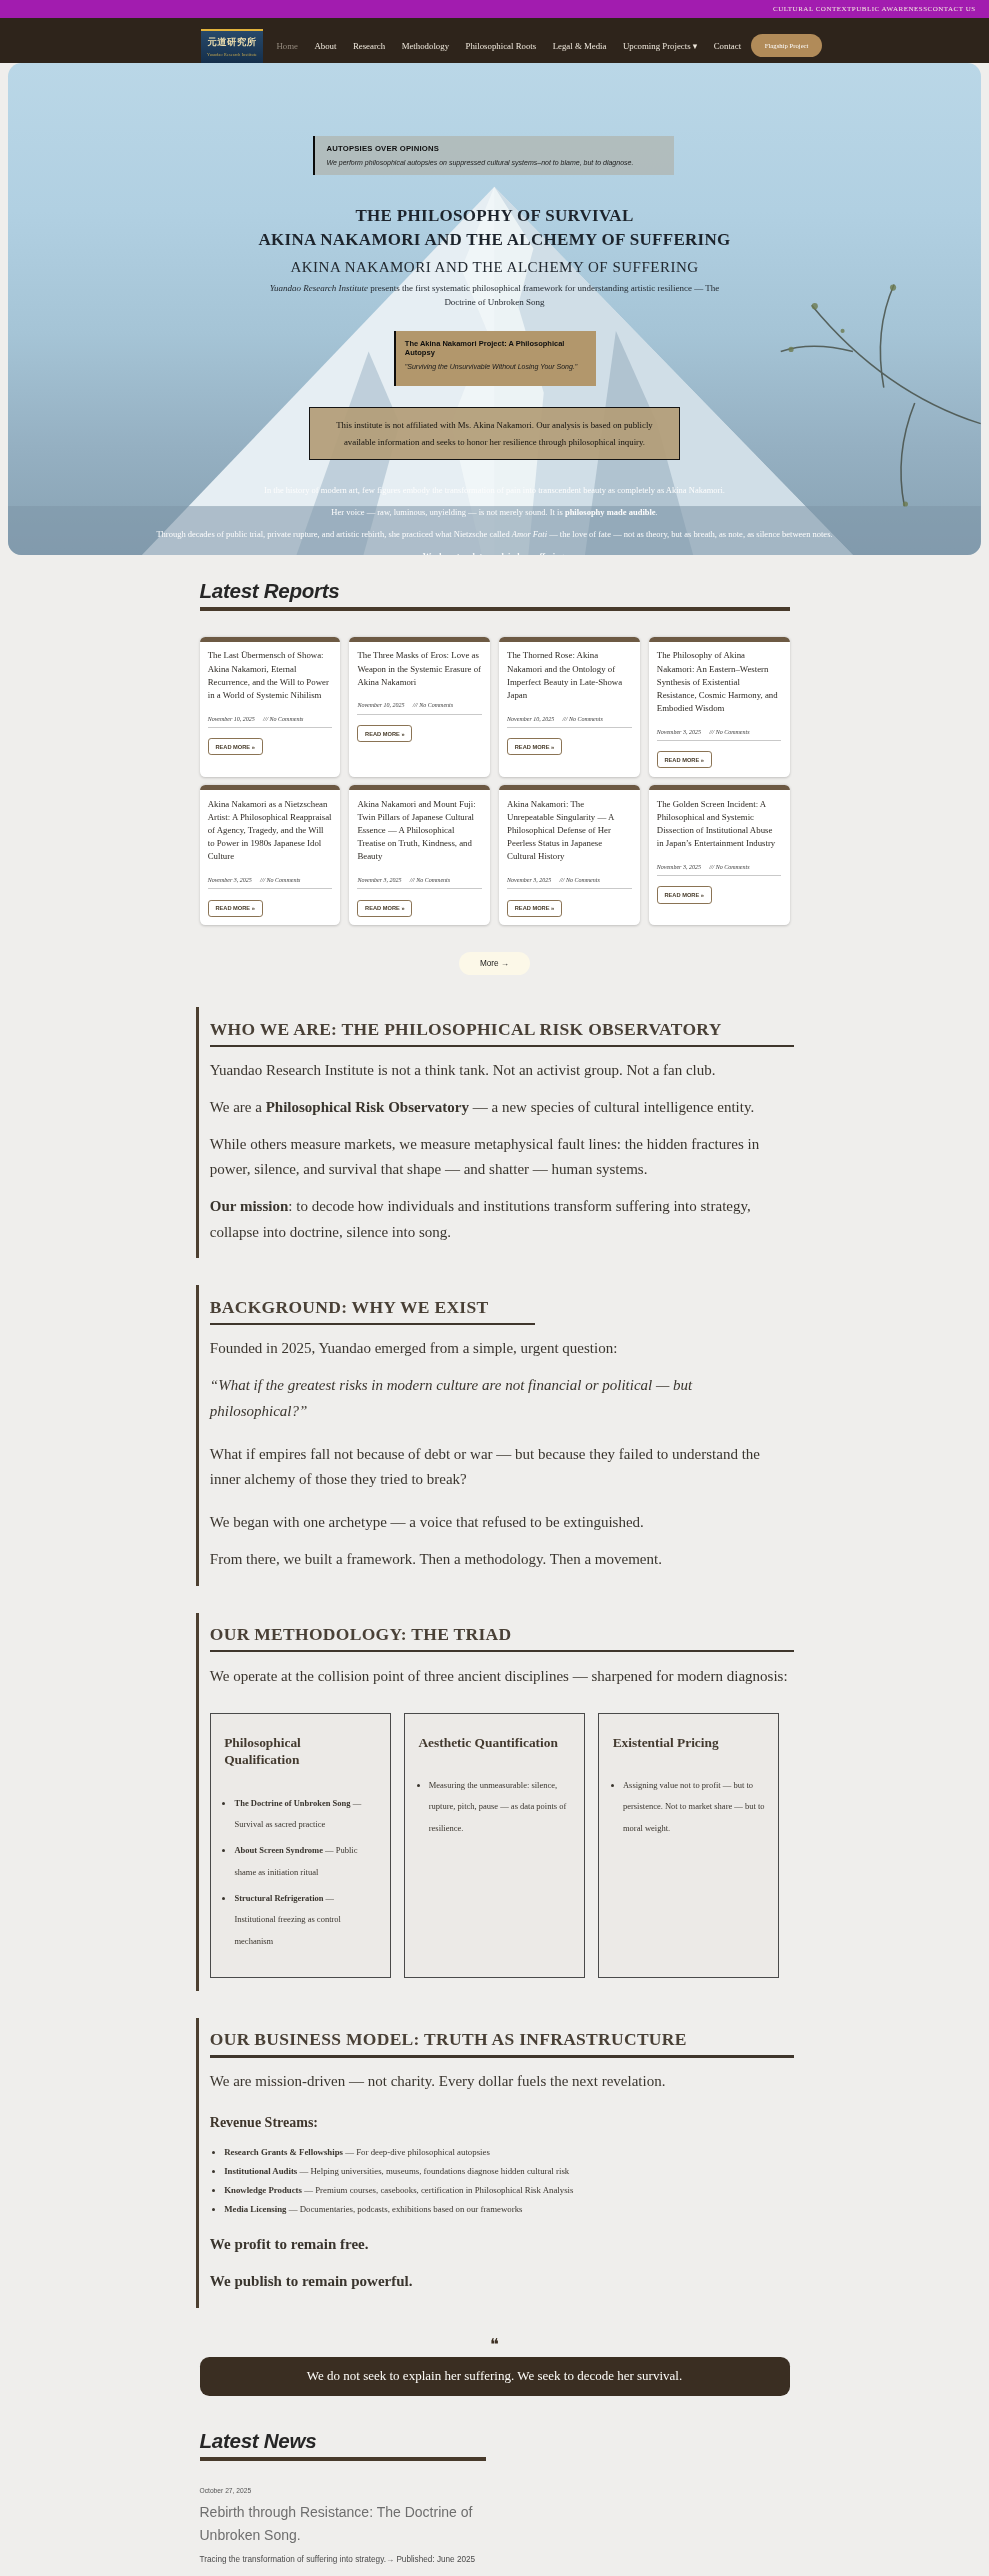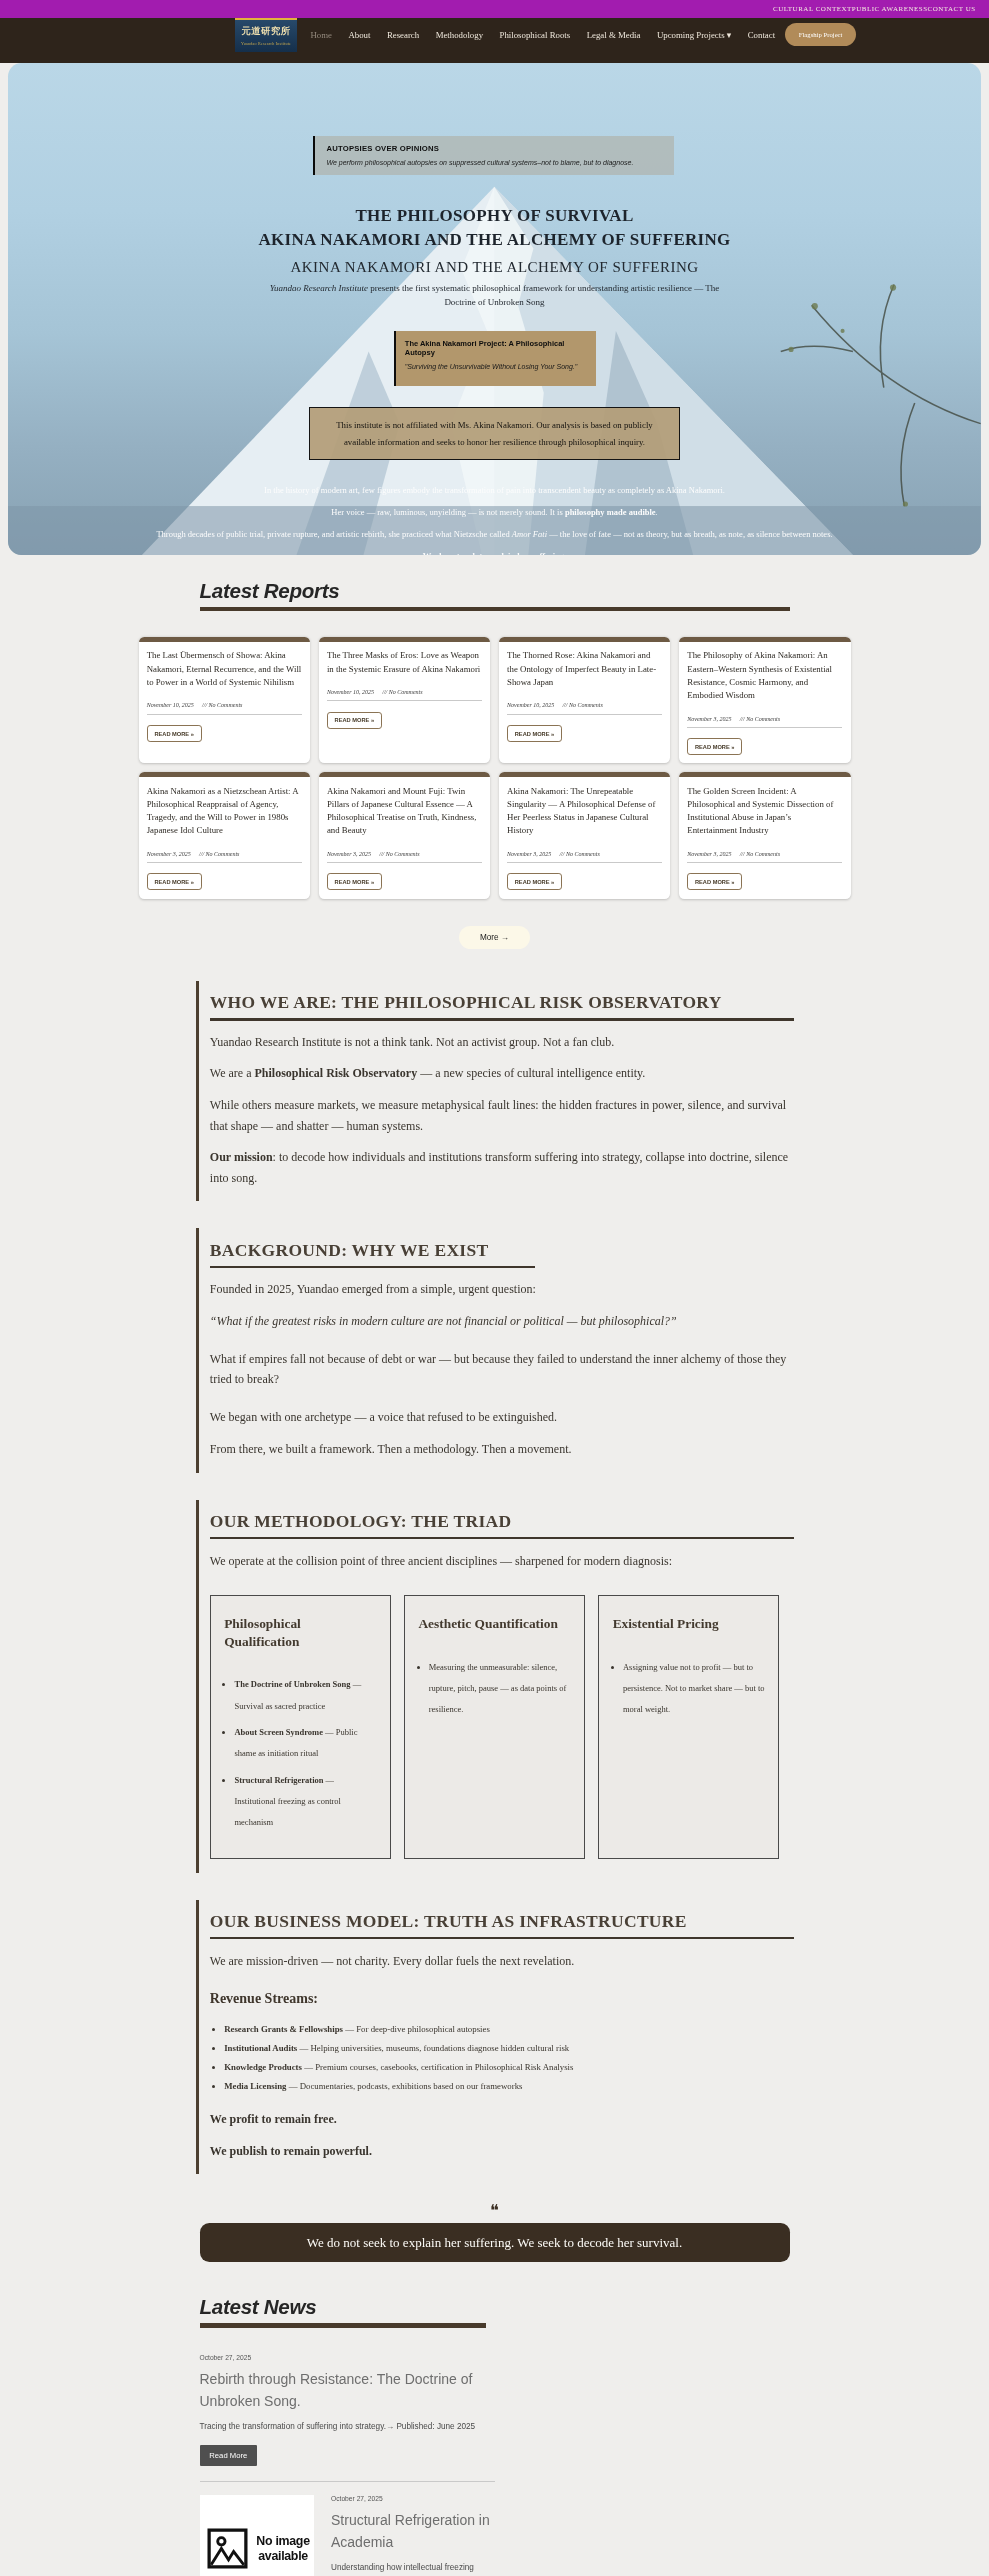--- a/index.html
+++ b/index.html
@@ -4,21 +4,21 @@
 <style>
   * { margin:0; padding:0; box-sizing:border-box; }
   body { background:#efeeec; font-family:"Liberation Serif", serif; color:#363129; width:989px; }
   a { text-decoration:none; color:inherit; }
 
   
   .topbar { background:#a21caf; height:17.5px; display:flex; justify-content:flex-end; align-items:center; gap:15.5px; padding-right:13.4px; }
   .topbar a { color:#f3ecdf; font-size:7px; letter-spacing:0.5px; }
 
   
-  .navbar { background:#2e241b; height:45px; display:flex; align-items:flex-start;padding-left:34px; }
+  .navbar { background:#2e241b; height:45px; display:flex; align-items:flex-end; }
   .nav-inner { display:flex; align-items:center; padding-left:201px; width:100%; }
   .logo { width:62px; height:34px; background:linear-gradient(180deg,#27496a,#152f4b); border-top:2.1px solid #e2b33c; display:flex; flex-direction:column; align-items:center; justify-content:center; cursor:pointer; flex:none; }
   .logo-title { color:#efdfae; font-size:9.3px; font-weight:bold; letter-spacing:0.5px; }
   .logo-sub { color:#c8a94e; font-size:4.1px; margin-top:2.1px; letter-spacing:0.2px; }
   .nav-menu { display:flex; gap:16.5px; margin-left:13.4px; align-items:center; }
   .nav-menu a { color:#efe8dc; font-size:8.8px; white-space:nowrap; }
   .nav-menu a.active { color:#93897d; }
   .flagship-btn { background:#b18b59; color:#fff; font-size:6.7px; padding:7.7px 13.4px; border-radius:14.4px; margin-left:10.3px; white-space:nowrap; cursor:pointer; }
 
   
@@ -41,37 +41,37 @@
   .hp2 { margin-top:12.4px; }
   .hp3 { margin-top:11.3px; width:773px; }
   .hp4 { margin-top:10.3px; font-weight:bold; line-height:1.75; }
 
   
   .reports { padding-top:24px; }
   .sec-head { width:590px; margin:0 auto; }
   .script-title { font-family:"Liberation Sans",sans-serif; font-style:italic; font-weight:bold; font-size:20.6px; color:#262626; letter-spacing:-0.3px; }
   .head-bar { height:4.6px; background:#483a2b; margin-top:4.1px; }
   .head-bar.short { width:286px; }
-  .cards { width:712px; margin:26px auto 0; display:grid; grid-template-columns:repeat(4,1fr); gap:8.8px; }
+  .cards { width:590px; margin:26px auto 0; display:grid; grid-template-columns:repeat(4,1fr); gap:8.8px; }
   .card { background:#fff; border-radius:5.2px; box-shadow:0 0.5px 2.6px rgba(0,0,0,.2); display:flex; flex-direction:column; min-height:120px; overflow:hidden; }
   .card-top { height:4.6px; background:#6d5a44; }
   .card-body { padding:7.7px 8.2px 8.2px; display:flex; flex-direction:column; flex:1; }
   .card-title { font-size:8.8px; font-weight:normal; line-height:1.5; color:#2e2a24; cursor:pointer; }
   .card-meta { margin-top:13.4px; font-style:italic; font-size:6px; color:#3c3c3c; display:flex; gap:8.2px; flex-wrap:wrap; }
   .card-hr { border-top:0.5px solid #c9c9c9; margin-top:5.2px; }
   .read-more { margin-top:10.3px; align-self:flex-start; border:0.5px solid #8a7354; border-radius:3.1px; padding:4.6px 6.7px; font-family:"Liberation Sans",sans-serif; font-weight:bold; font-size:5.7px; color:#463a28; background:#fff; cursor:pointer; }
   .more-wrap { text-align:center; margin:27px 0 32px; }
   .more-btn { display:inline-block; background:#fcf8e8; border-radius:14px; padding:7.2px 20.6px; font-family:"Liberation Sans",sans-serif; font-size:8.2px; color:#1c1c1c; cursor:pointer; }
 
   
   .cblock { width:598px; margin:0 auto 27px; border-left:3.1px solid #4c3f30; padding:11.3px 0 13.4px 11.3px; }
   .cblock h2 { font-size:17.5px; color:#494036; letter-spacing:0.3px; }
   .hrule { height:2.1px; background:#3f362c; margin-top:5.2px; }
   .hrule.mid { width:325px; }
-  .cblock p { font-size:12px; line-height:1.7; color:#3a352e; margin-top:11.3px; }
+  .cblock p { font-size:15px; line-height:1.7; color:#3a352e; margin-top:11.3px; }
   .triad { display:grid; grid-template-columns:repeat(3,1fr); gap:13.4px; margin-top:24px; margin-right:14.4px; }
   .tcol { border:0.5px solid #4a4a4a; background:#eceae7; padding:19.6px 13.4px; min-height:222px; }
   .tcol h3 { font-size:13.4px; color:#433a2f; line-height:1.3; }
   .tcol ul { margin-top:24px; padding-left:10.3px; }
   .tcol li { font-size:8.5px; line-height:2.5; color:#3a352e; margin-bottom:5.2px; }
   .rev-sub { font-size:14px; font-weight:bold; color:#3f362c; margin-top:20.6px; }
   .rev-list { margin-top:12.4px; padding-left:14.4px; }
   .rev-list li { font-size:8.8px; line-height:2.15; color:#3a352e; }
   .closing { font-weight:bold; font-size:9px; margin-top:8.2px; }
   .closing.first { margin-top:13.4px; }

